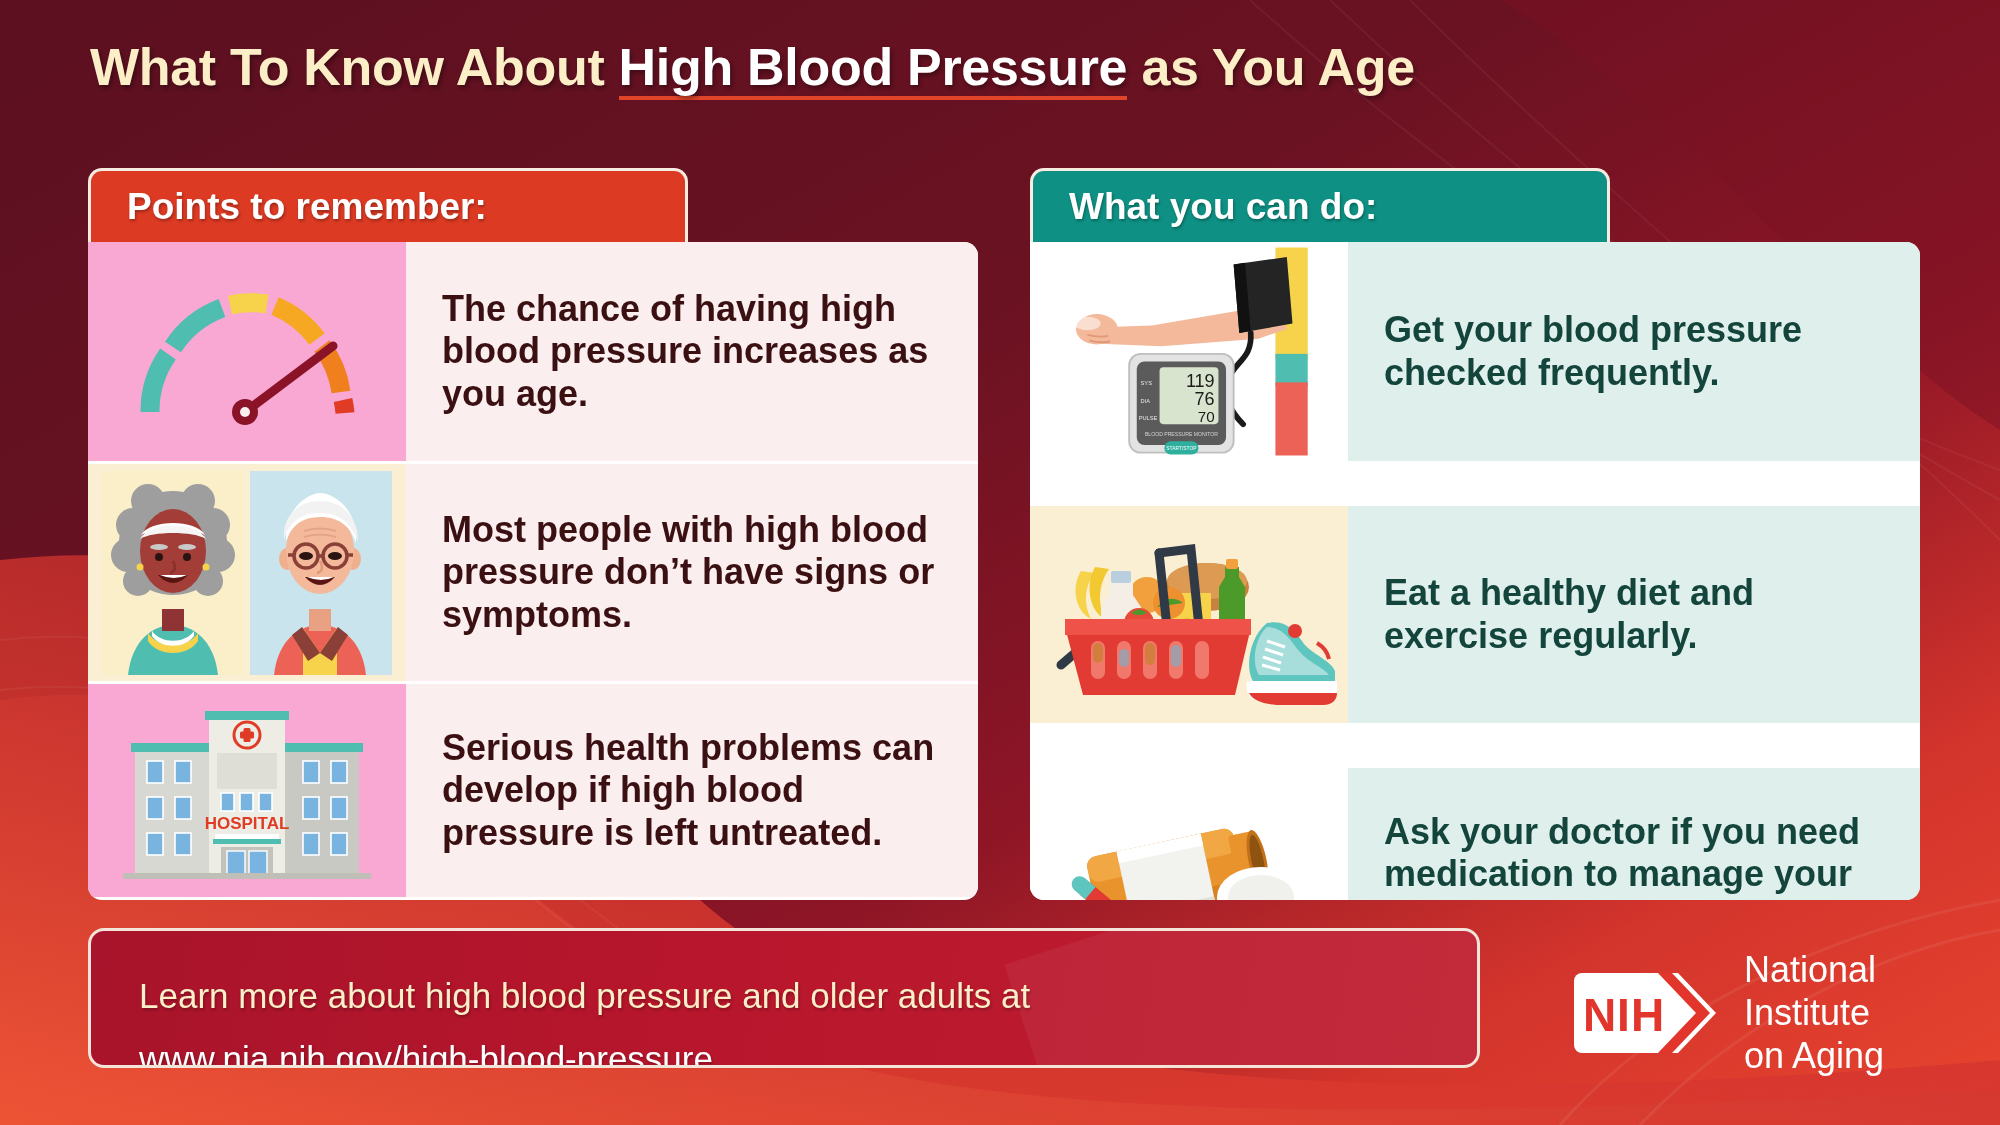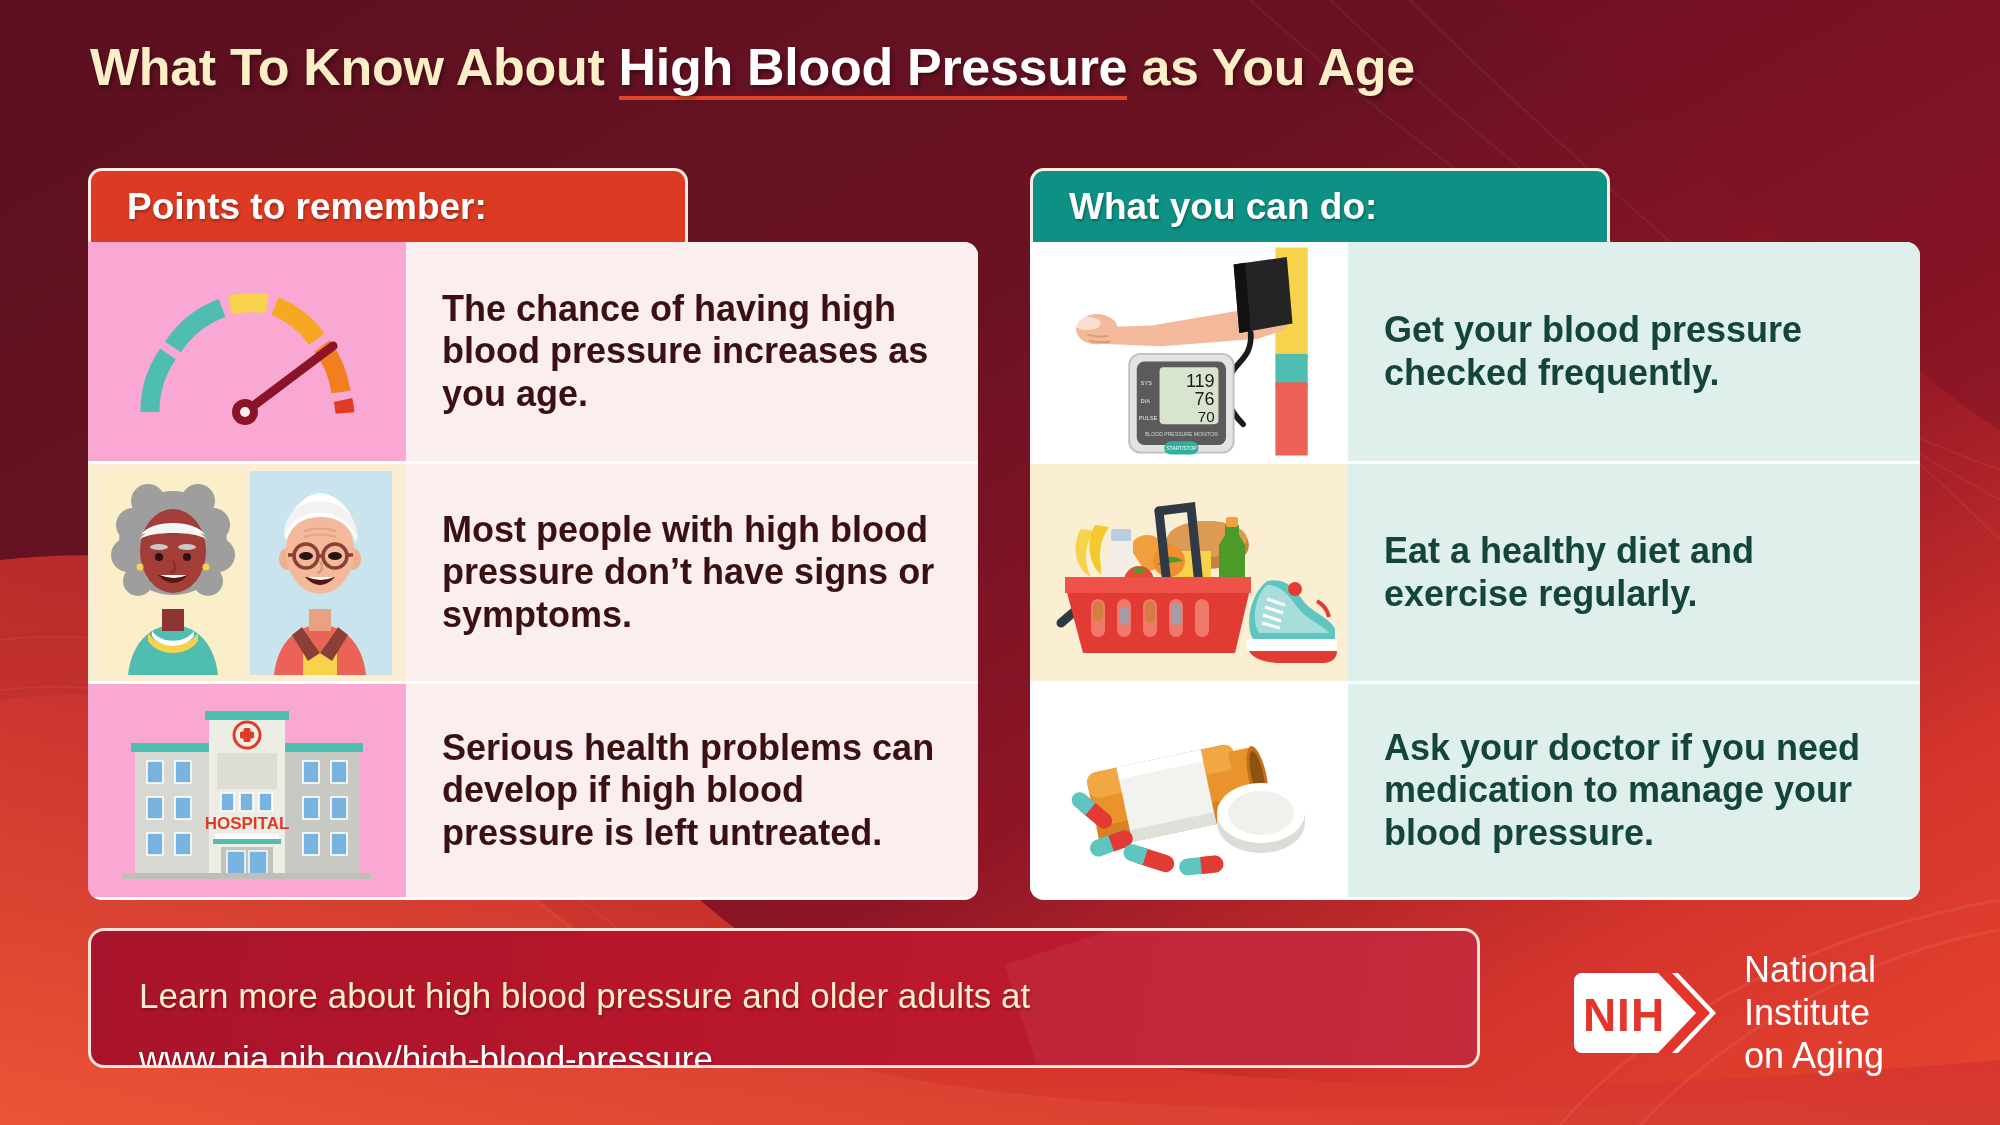--- a/index.html
+++ b/index.html
@@ -93,21 +93,21 @@
   .left .row-text p { color: #3A1012; }
   .left .row-icon { background: #f9a8d4; }
   .left .row:nth-child(2) .row-icon { background: #FAEFD2; }
 
   .right .row-text  { background: #DFEFEB; }
   .right .row-text p { color: #14453C; }
   .right .row-icon { background: #FFFFFF; }
   .right .row:nth-child(2) .row-icon { background: #FAEFD2; }
 
   .row-sep-l { border-top: 3px solid #FFFFFF; }
-  .row-sep-r { border-top: 3px solid #FFFFFF; }
+  .row-sep-r { border-top: 3px solid #FFFFFF; margin-top: 42px; }
 
   
   .banner {
     position: absolute;
     left: 88px; top: 928px;
     width: 1392px; height: 140px;
     border-radius: 16px;
     border: 3px solid #F2E4D9;
     background: linear-gradient(100deg, #A8142B 0%, #B8162C 45%, #C02031 100%);
     padding: 26px 0 0 48px;

